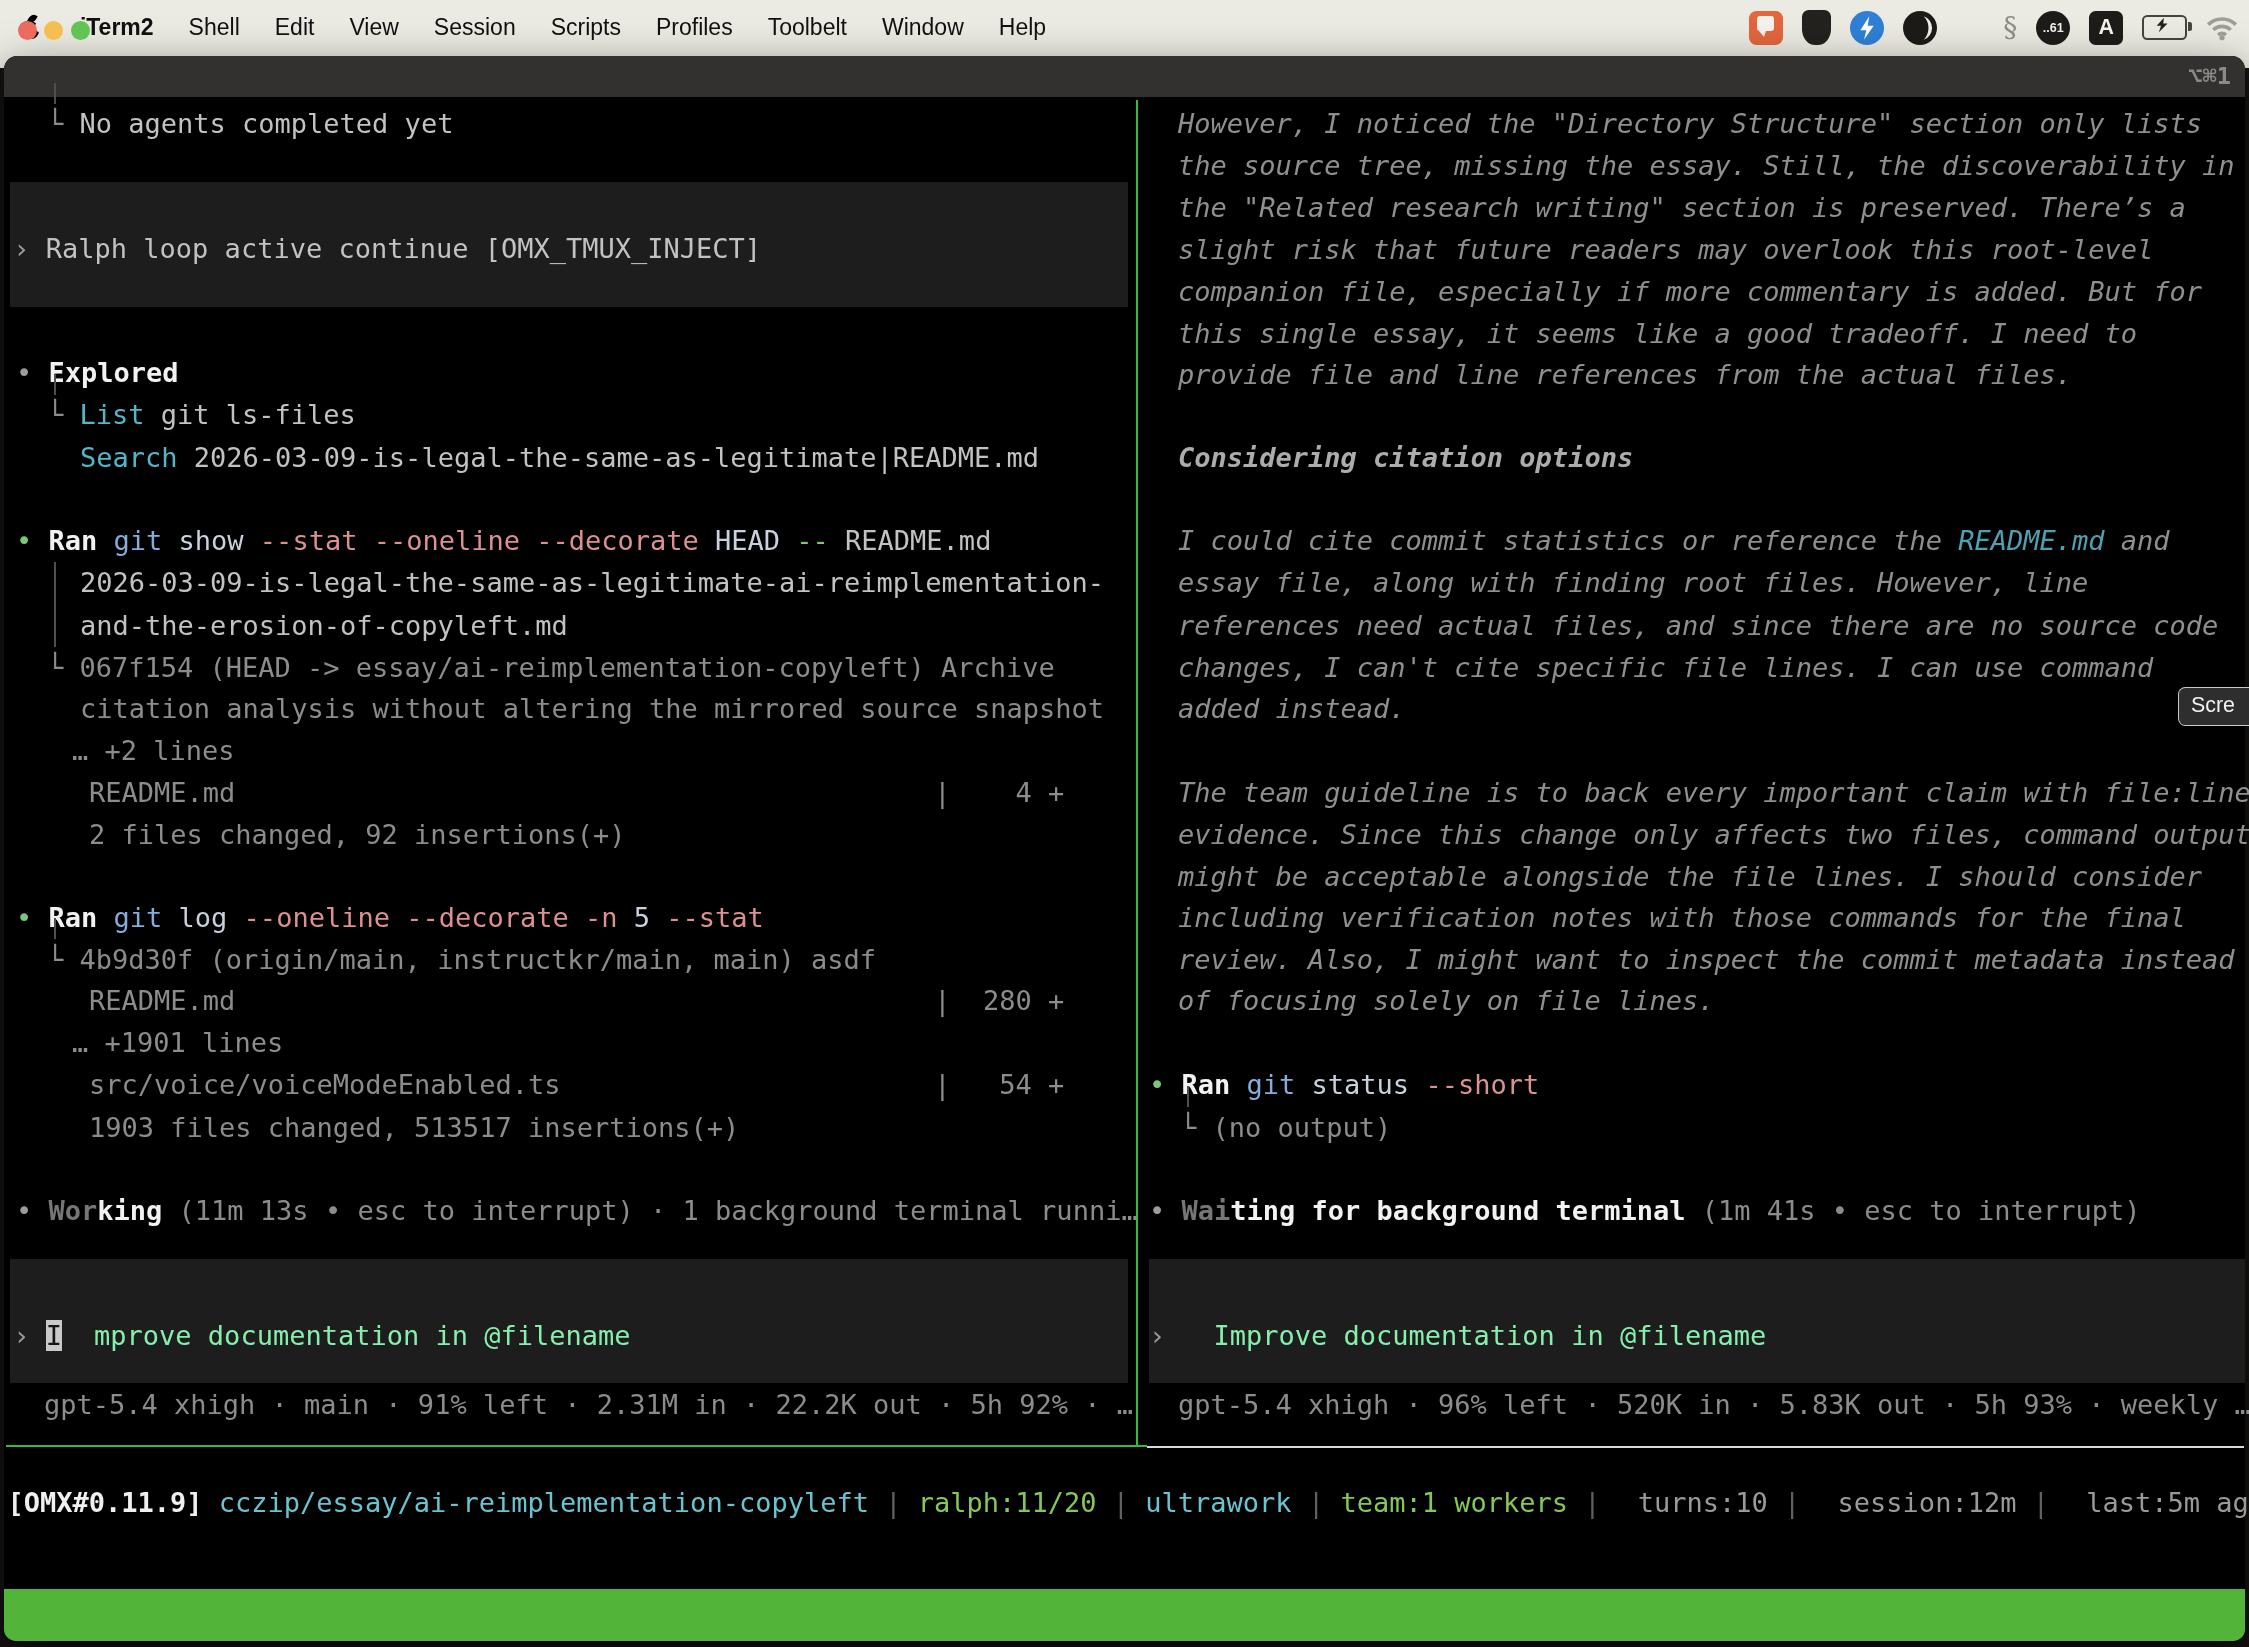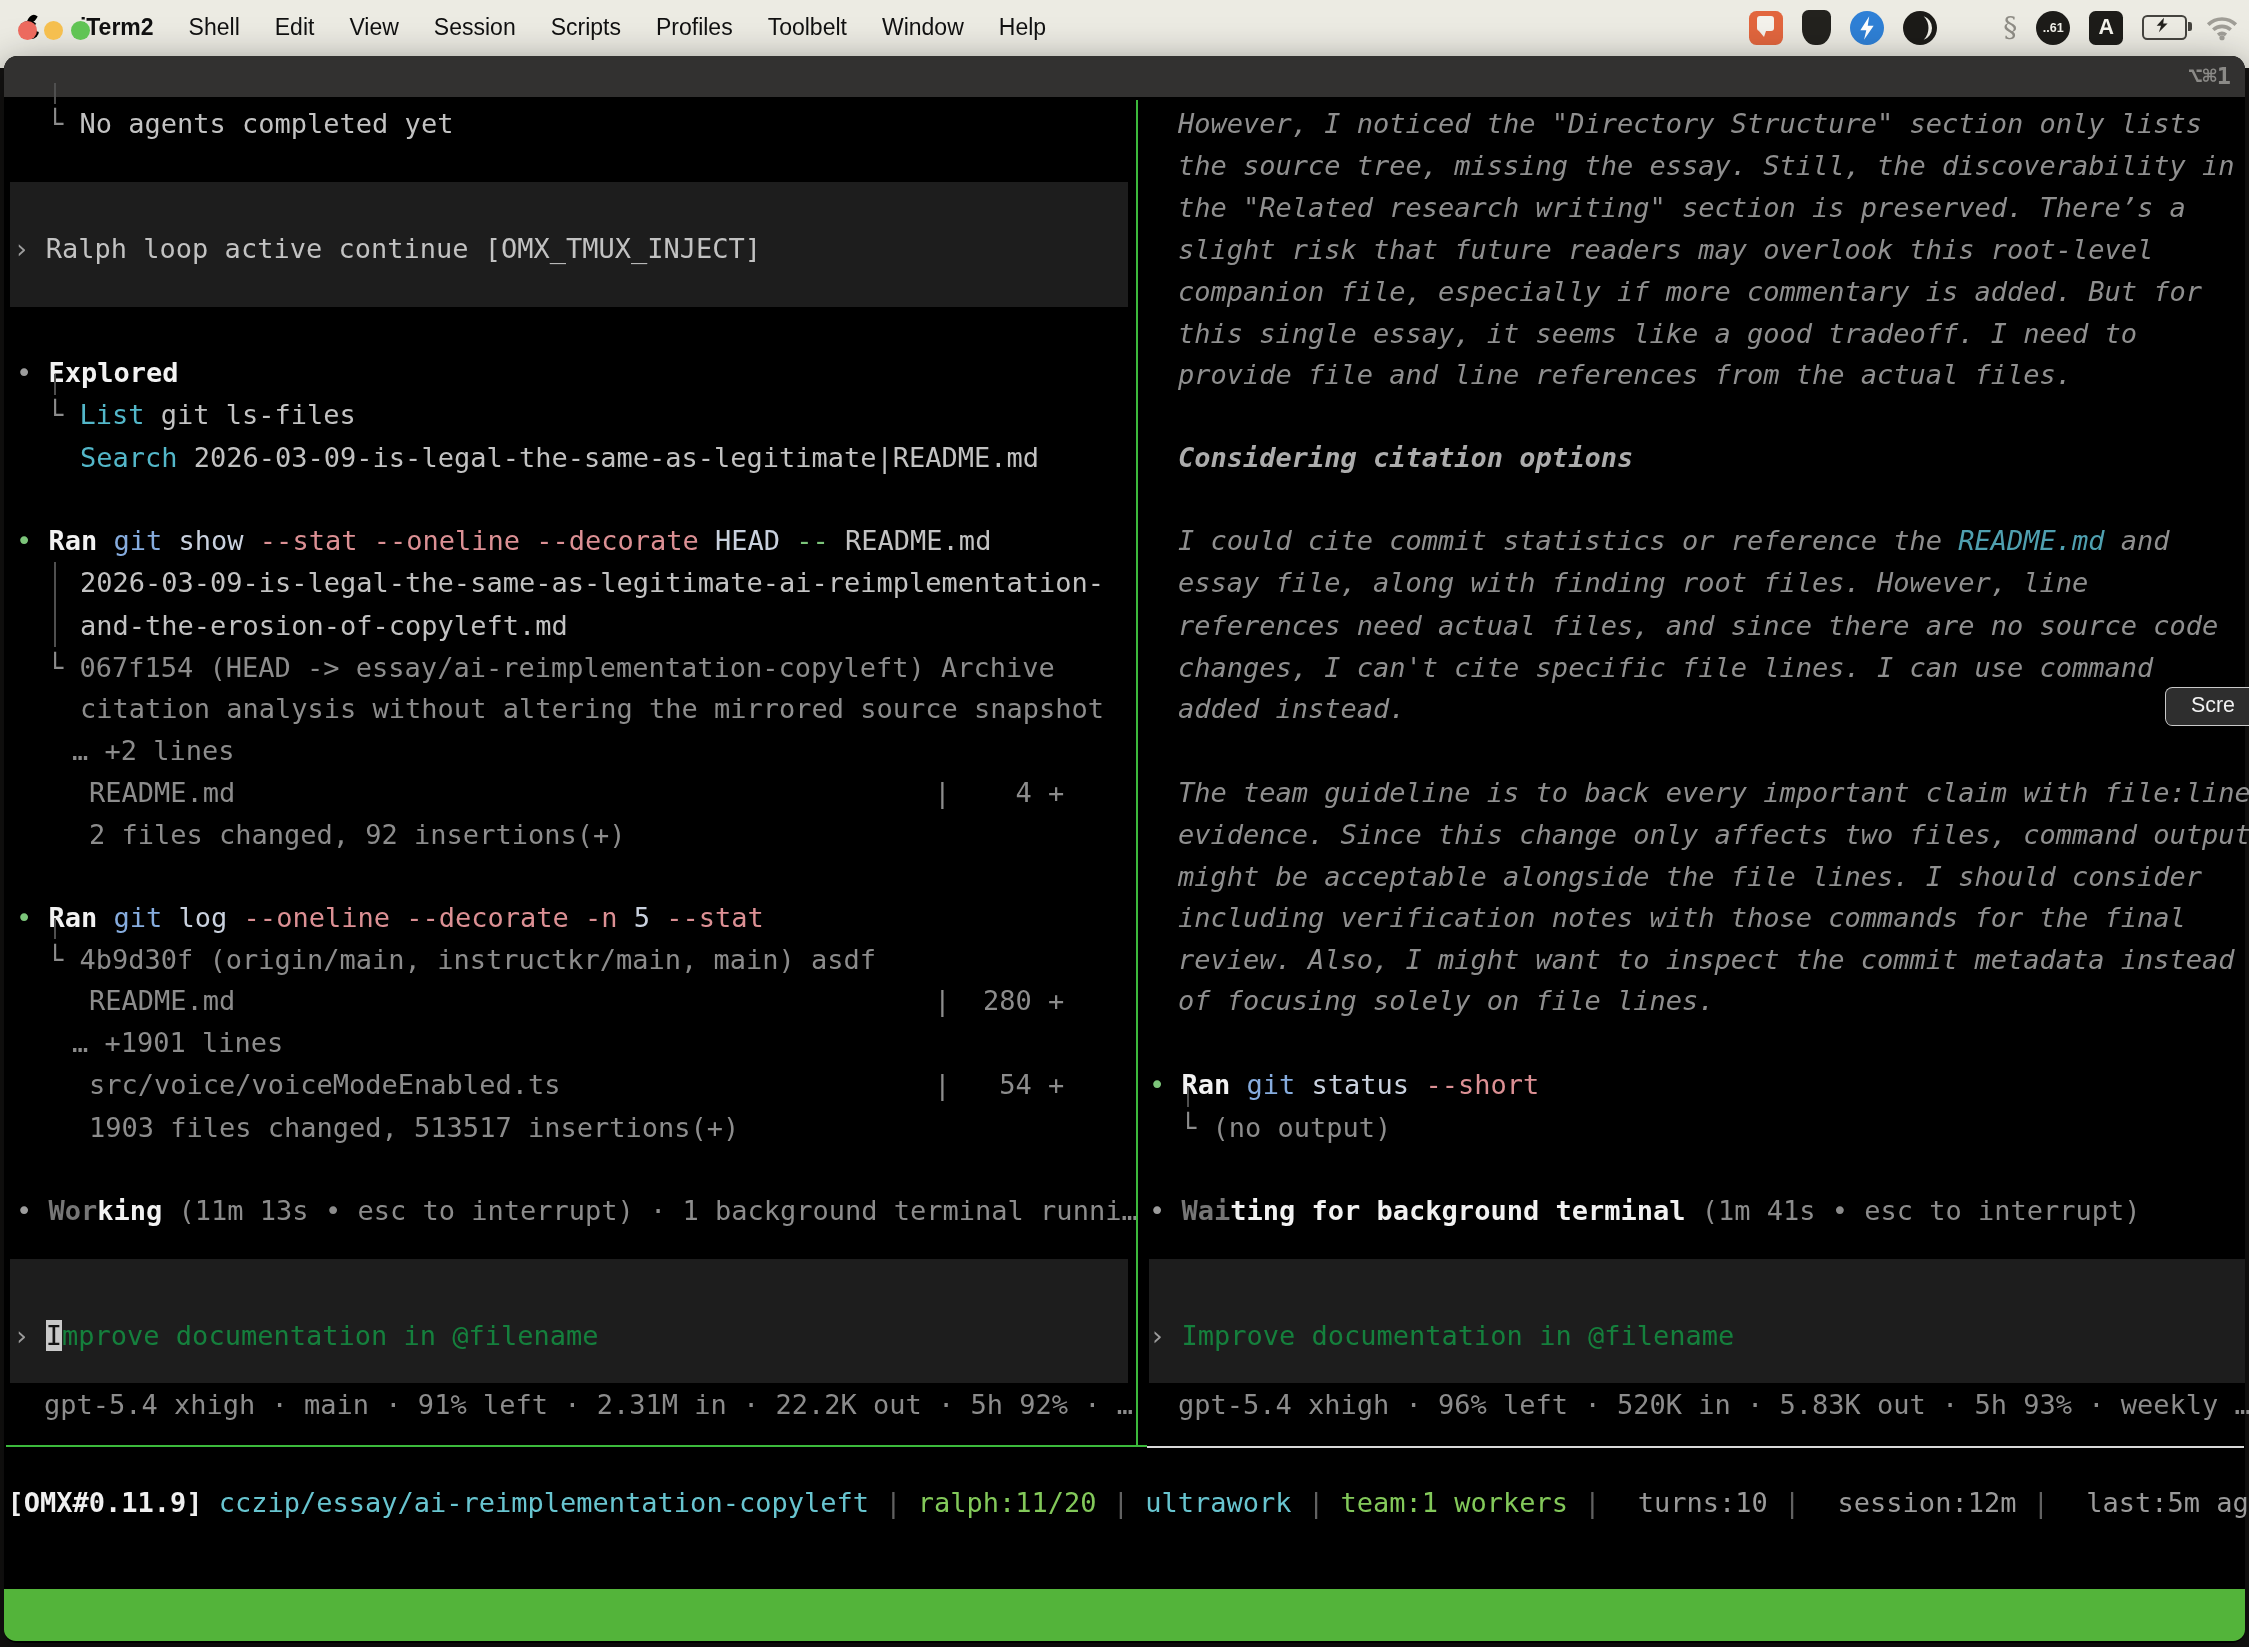--- a/index.html
+++ b/index.html
@@ -70,21 +70,21 @@
   .c-cyan{color:#53B7C9;}
   .c-blue{color:#86ACDE;}
   .c-red{color:#DC9094;}
   .c-green{color:#7CC57A;}
   .c-gray{color:#9C9C9C;}
   .c-it{color:#8F8F8F;font-style:italic;}
   .c-itb{color:#ACACAC;font-style:italic;font-weight:700;}
   .c-itcyan{color:#4FA0B0;font-style:italic;}
   .c-shim{color:#767676;font-weight:700;}
   .c-chev{color:#9C9C9C;}
-  .c-ph{color:#15803d;}
+  .c-ph{color:#86efac;margin-left:32px;}
   .c-cur{background:#C9C9C9;color:#141414;}
 
   .panel-box{position:absolute;background:#1D1D1D;}
   .ralph-box{left:10.3px;top:182px;width:1118px;height:125px;}
   .prompt-left{left:10.3px;top:1259px;width:1118px;height:124px;}
   .prompt-right{left:1149px;top:1259px;width:1096px;height:124px;}
 
   .vdivider{position:absolute;left:1136px;top:100px;width:2.2px;height:1345px;background:#3CB93C;}
   .hline-left{position:absolute;left:5.9px;top:1445px;width:1141px;height:2.2px;background:#3CB93C;}
   .hline-right{position:absolute;left:1147px;top:1446px;width:1097px;height:1.5px;background:#D9D9D9;}
@@ -97,21 +97,21 @@
   .c-omx-gray{color:#9A9A9A;margin-left:21px;}
   .c-sep{color:#616161;}
 
   .tmux-bar{position:absolute;left:4.4px;top:1589px;width:2241px;height:52px;background:#53B43A;
             border-radius:0 0 11.8px 11.8px;font-size:27px;line-height:52px;color:#0B1205;white-space:pre;}
   .tmux-left{position:absolute;left:7.4px;}
 
   .tooltip{position:absolute;right:0;top:687px;width:59px;height:37px;background:#2E2E2E;
            border:1.5px solid #C9C9C9;border-right:none;border-radius:7.4px 0 0 7.4px;
            color:#F2F2F2;font-family:"Liberation Sans", sans-serif;font-size:21.4px;
-           line-height:35px;padding-left:25px;}
+           line-height:35px;padding-left:12px;}
 </style>
 </head>
 <body>
 
 <div class="screen">
   <div class="desktop-strip"></div>
 
   <div class="menubar">
     <div class="menu-items">
       <span class="apple">

